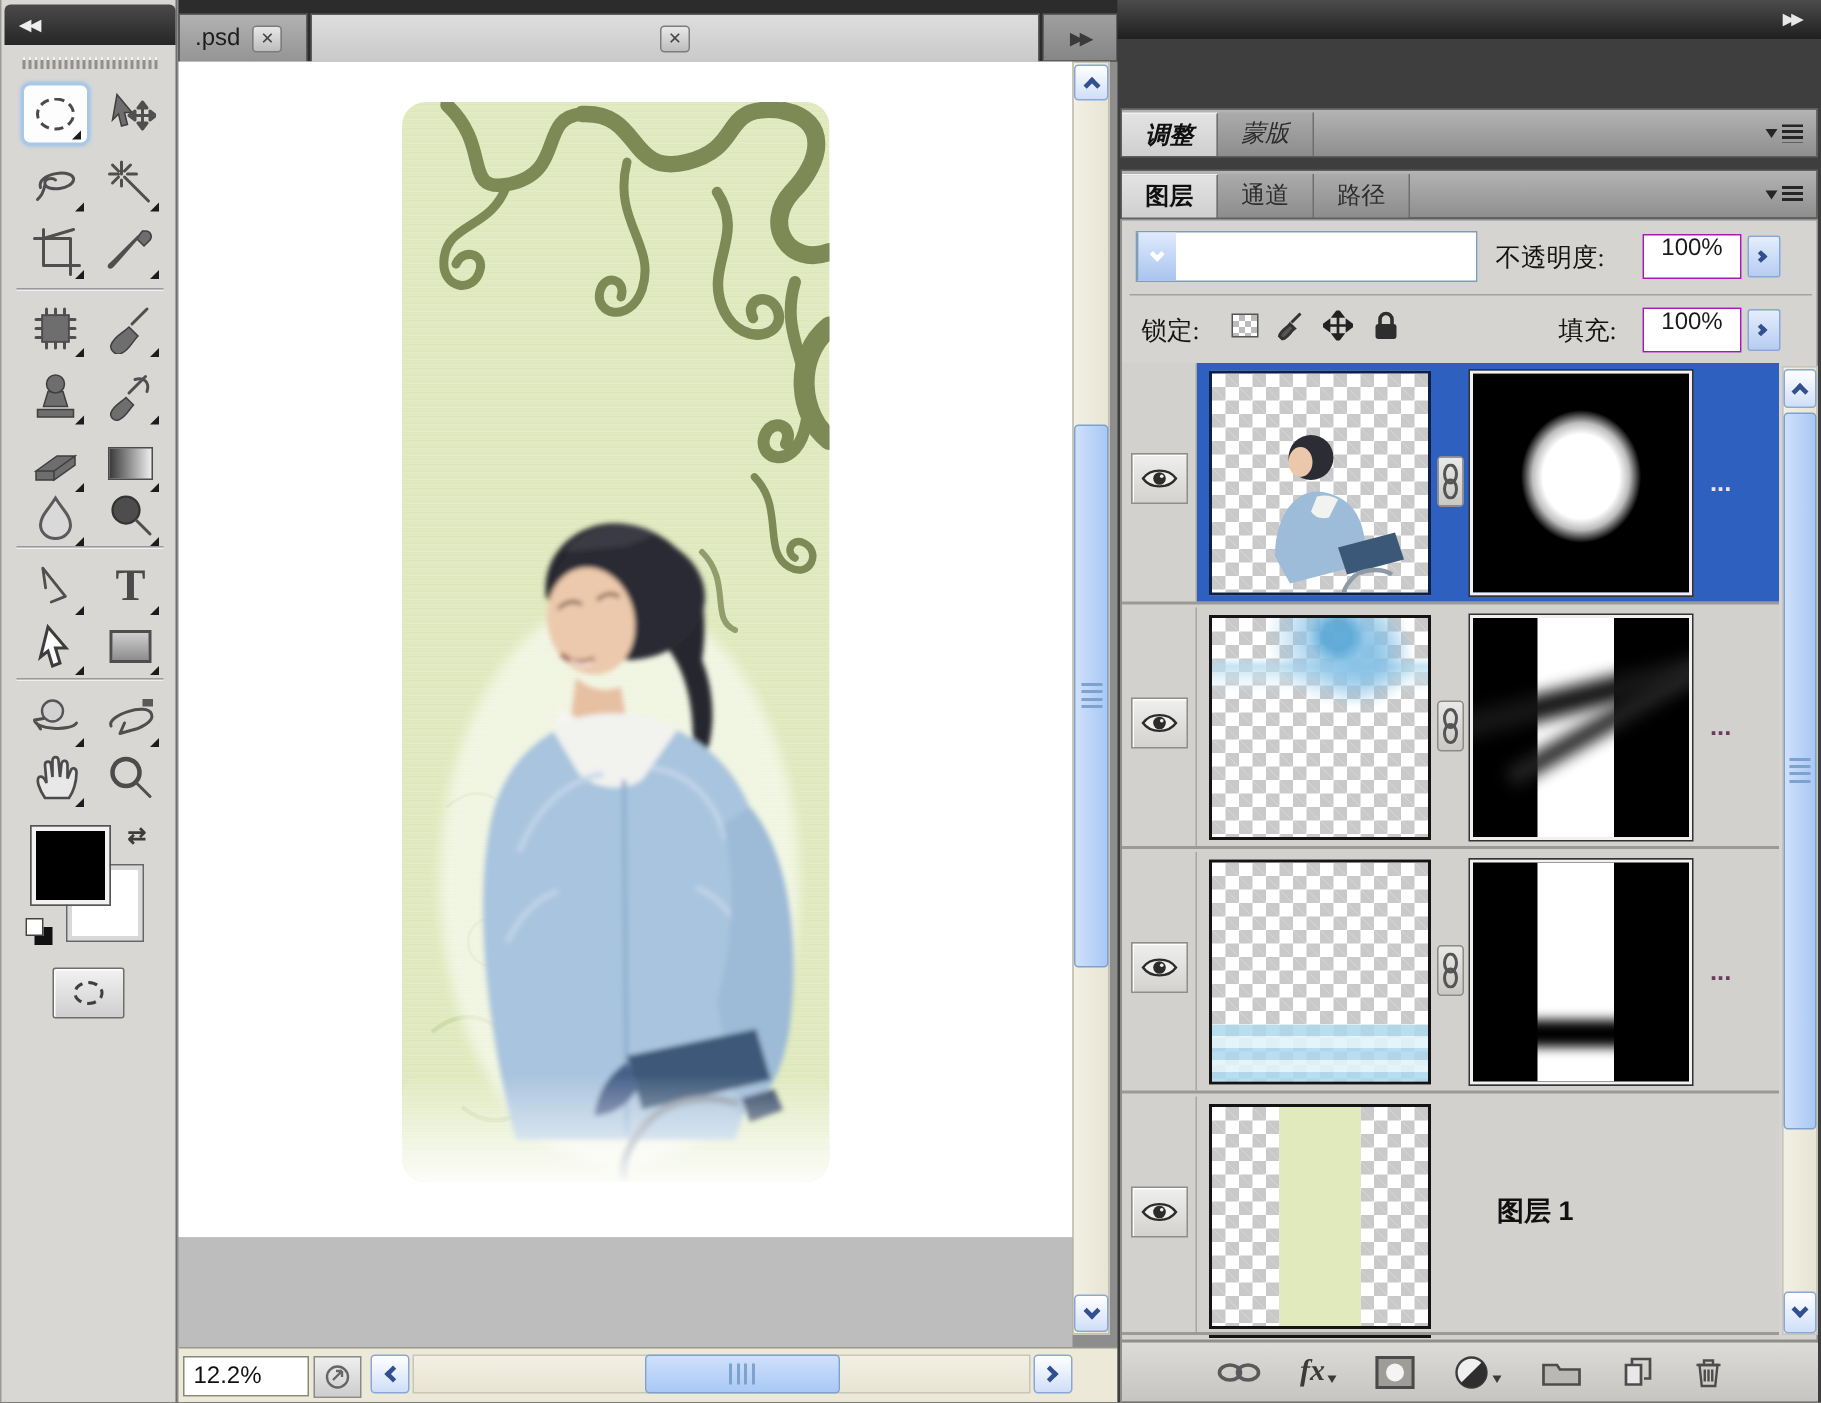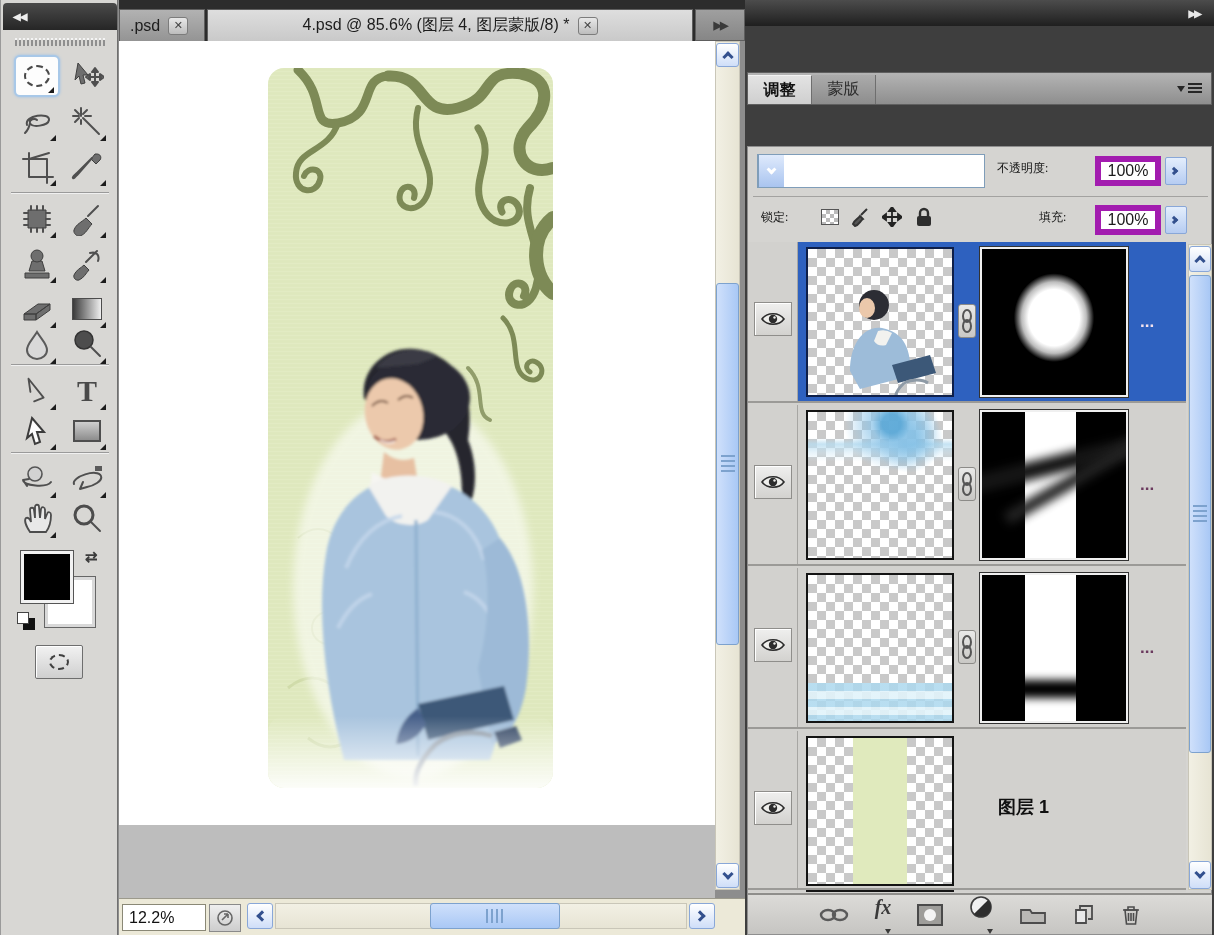--- a/index.html
+++ b/index.html
@@ -89,22 +89,22 @@
   .panel-menu .tri{width:0;height:0;border-top:6px solid #262626;border-left:4px solid transparent;border-right:4px solid transparent;}
   .panel-menu .lines{width:14px;height:12px;background:repeating-linear-gradient(#262626 0 2px,transparent 2px 4px);}
 
   
   #layers-body{left:747px;top:146px;width:465px;height:789px;background:#d5d4d1;border:1px solid #8f8f8f;}
   #blend-row{left:753px;top:152px;width:455px;height:38px;}
   #blend-combo{position:absolute;left:4px;top:2px;width:228px;height:34px;background:#fff;border:1px solid #7f9db9;display:flex;}
   #blend-combo .val{flex:1;display:flex;align-items:center;padding-left:8px;font-size:17px;}
   .combo-btn{width:26px;height:100%;background:linear-gradient(#dfeafc,#a9c4ef);border-left:1px solid #7f9db9;
       display:flex;align-items:center;justify-content:center;}
-  .lbl{font-size:12px;color:#141414;font-family:Liberation Serif, serif;}
-  .val-box{background:#fff;border:6px solid #a21caf;display:flex;align-items:flex-start;justify-content:center;font-size:16px;}
+  .lbl{font-size:17px;color:#141414;font-family:Liberation Serif, serif;}
+  .val-box{background:#fff;border:1px solid #a21caf;display:flex;align-items:flex-start;justify-content:center;font-size:16px;}
   .spin-btn{width:22px;height:28px;background:linear-gradient(#e4eefc,#b6ccf2);border:1px solid #89a7d8;border-radius:2px;
       display:flex;align-items:center;justify-content:center;}
   #lock-row{left:753px;top:196px;width:455px;height:42px;border-top:1px solid #a3a2a0;}
   .lock-ico{width:22px;height:20px;display:flex;align-items:center;justify-content:center;}
   #lock-checker{width:18px;height:16px;border:1px solid #555;
      background:linear-gradient(45deg,#bbb 25%,transparent 25%,transparent 75%,#bbb 75%),linear-gradient(45deg,#bbb 25%,#fff 25%,#fff 75%,#bbb 75%);
      background-size:8px 8px;background-position:0 0,4px 4px;}
 
   
   #layer-list{left:748px;top:242px;width:438px;height:650px;background:#d2d1ce;overflow:hidden;}
@@ -135,21 +135,21 @@
      radial-gradient(circle at 58% 8%,rgba(94,170,216,.95) 0 6%,rgba(140,196,232,.75) 12%,rgba(190,224,242,.0) 30%),
      radial-gradient(circle at 70% 18%,rgba(120,186,226,.8) 0 5%,rgba(190,224,242,0) 22%),
      linear-gradient(rgba(205,232,246,0) 18%,rgba(183,220,240,.8) 22%,rgba(205,232,246,.45) 28%,rgba(205,232,246,0) 34%);}
   .bottomband{position:absolute;left:0;bottom:0;width:100%;height:26%;
      background:repeating-linear-gradient(rgba(172,216,238,.85) 0 8px,rgba(225,243,250,.9) 8px 16px);}
   .greenrect{position:absolute;left:31%;top:0;width:38%;height:100%;background:#e0eabd;}
   #row5-sliver{position:absolute;left:58px;top:648px;width:148px;height:4px;background:#141414;}
   
   #layers-bottom{left:748px;top:893px;width:464px;height:41px;background:linear-gradient(#dcdbd8,#c6c5c2);
      border-top:2px solid #8f8e8b;display:flex;align-items:center;justify-content:center;gap:26px;}
-  .bico{display:flex;align-items:flex-end;justify-content:center;color:#3e3e3e;flex-direction:column;}
+  .bico{display:flex;align-items:center;justify-content:center;color:#3e3e3e;}
   #fx-label{font-family:"Liberation Serif",serif;font-style:italic;font-weight:bold;font-size:20px;color:#3a3a3a;}
   #addmask-glyph{width:26px;height:22px;border:2px solid #4a4a4a;background:#9e9d9a;display:flex;align-items:center;justify-content:center;}
   #addmask-glyph i{display:block;width:12px;height:12px;background:#f4f4f4;border-radius:50%;}
   .mini-tri{width:0;height:0;border-top:5px solid #3a3a3a;border-left:3px solid transparent;border-right:3px solid transparent;margin-left:2px;margin-top:10px;}
 </style>
 </head>
 <body>
 
 <div id="app">
 
@@ -297,21 +297,20 @@
       <span class="c"></span>
     </div>
   </div>
 
   <div class="abs" id="tabbar">
     <div class="doc-tab" id="tab-bg">
       <span>.psd</span>
       <span class="tab-close">✕</span>
     </div>
     <div class="doc-tab" id="tab-active">
-      <span>4.psd @ 85.6% (图层 4, 图层蒙版/8) *</span>
       <span class="tab-close">✕</span>
     </div>
     <div class="abs" id="tab-overflow">
       <span style="font-size:11px;">▶▶</span>
     </div>
   </div>
 
   <div class="abs" id="doc"></div>
 
   <svg class="abs" id="canvas-img" viewBox="0 0 285 720">
@@ -420,29 +419,38 @@
   <div class="abs sb-btn" style="left:689px;top:903px;width:26px;height:26px;">
       <span class="chev right"></span>
     </div>
 
   <div class="abs" id="right-col"></div>
   <div class="abs" id="right-topbar">
     <span style="font-size:10px;">▶▶</span>
   </div>
 
 
-  <div class="ptab-row" style="top:72px;">
+  <div class="ptab-row" style="top:72px;font-style:italic;">
     <div class="ptab active">调整</div>
     <div class="ptab">蒙版</div>
     <div class="panel-menu">
         <span class="tri"></span>
         <span class="lines"></span>
       </div>
   </div>
 
+  <div class="ptab-row" style="top:113px;">
+    <div class="ptab active">图层</div>
+    <div class="ptab">通道</div>
+    <div class="ptab">路径</div>
+    <div class="panel-menu">
+        <span class="tri"></span>
+        <span class="lines"></span>
+      </div>
+  </div>
 
   <div class="abs" id="layers-body"></div>
 
   <div class="abs" id="blend-row">
     <div id="blend-combo">
       <span class="combo-btn">
           <span class="chev down" style="border-color:#fff;width:7px;height:7px;"></span>
         </span>
     </div>
     <span class="lbl abs" style="left:244px;top:8px;">不透明度:</span>

